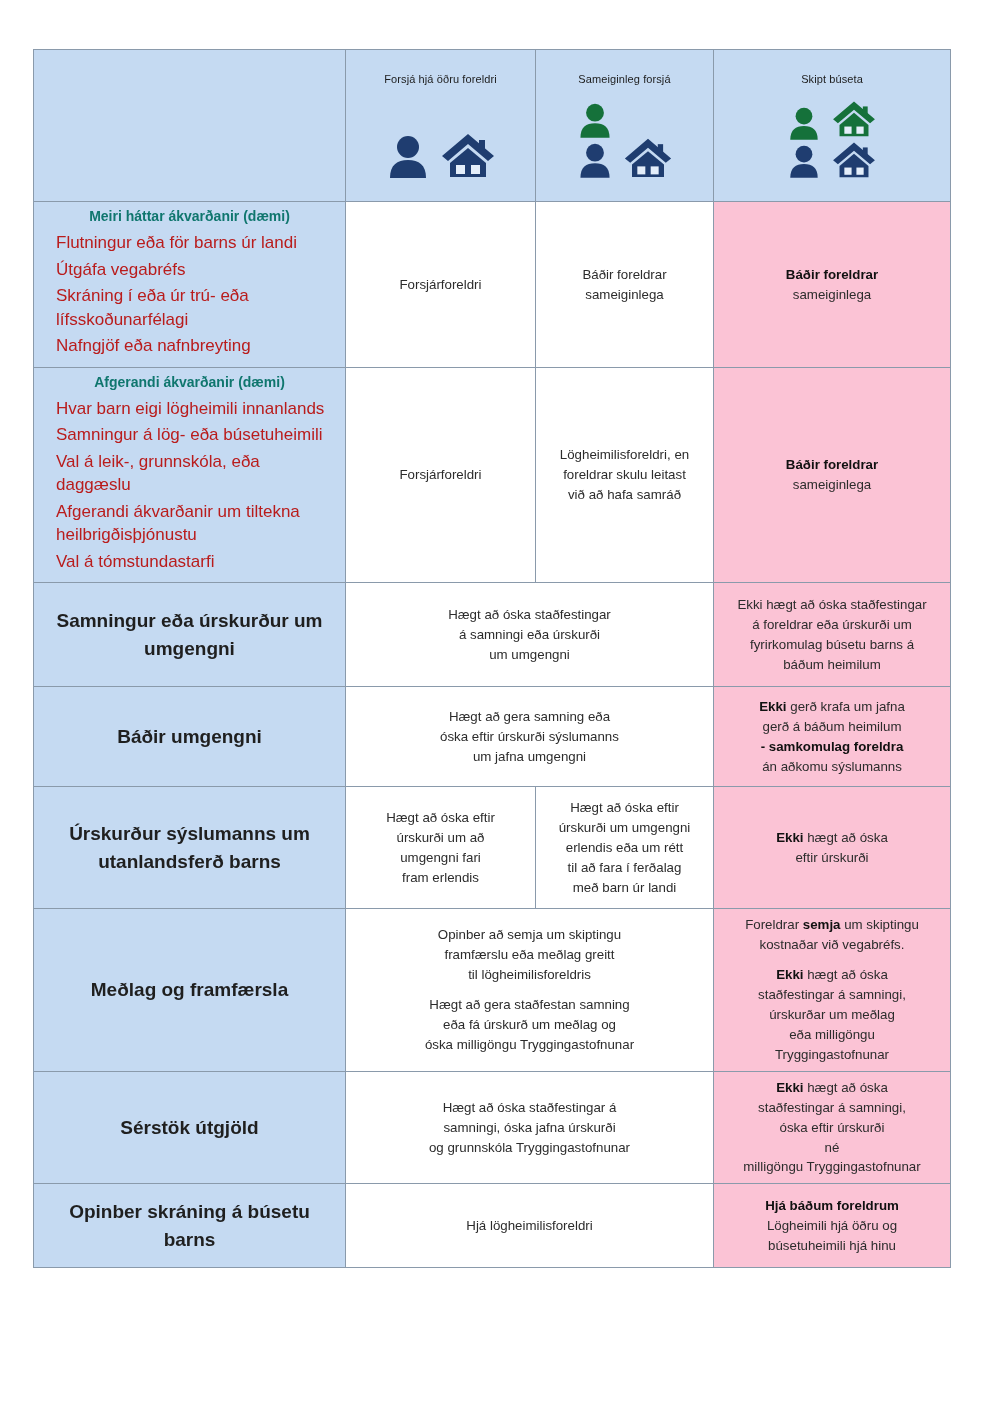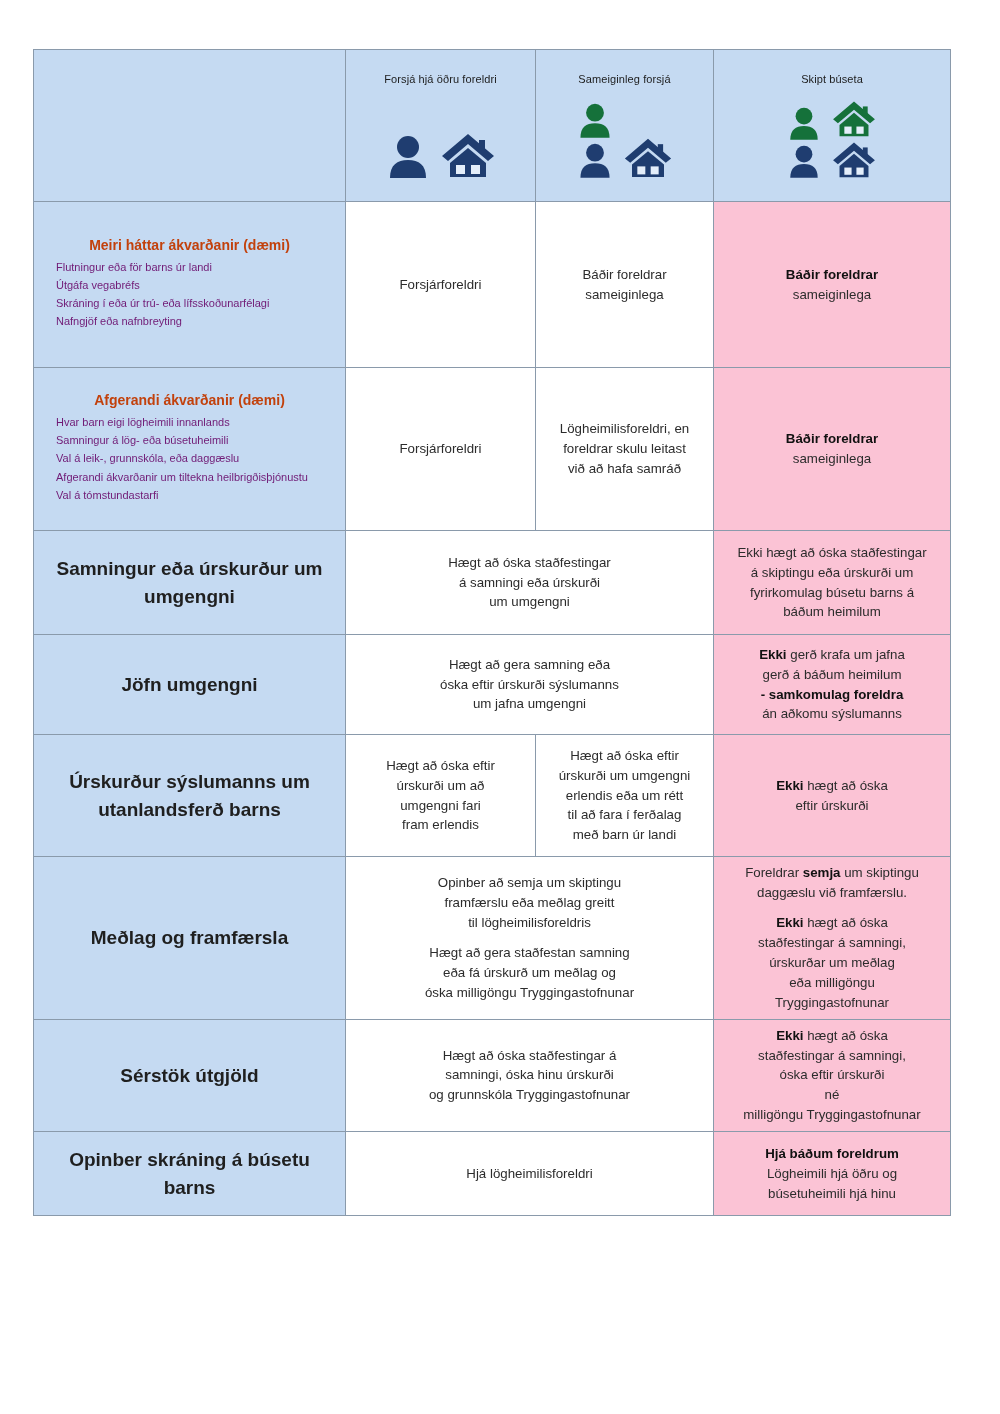--- a/index.html
+++ b/index.html
@@ -70,33 +70,33 @@
 
   
   td.label {
     background: #c5daf2;
     text-align: center;
     font-size: 13.5px;
   }
   td.label .lbl-strong {
     font-weight: bold;
     font-size: 14px;
-    color: #c2410c;
+    color: #0f766e;
     display: block;
     margin-bottom: 7px;
   }
   td.label ul {
     list-style: none;
     margin: 0; padding: 0;
     text-align: left;
     padding-left: 14px;
   }
   td.label ul li {
-    font-size: 11px;
-    color: #701a75;
+    font-size: 17px;
+    color: #b91c1c;
     line-height: 1.38;
     margin-bottom: 3px;
   }
   td.label .plain {
     font-size: 19px;
     color: #1f1f1f;
     line-height: 1.45;
     margin-top: 41px;
   }
 
@@ -267,29 +267,29 @@
       <td class="label" style="height:104px">
         <span class="plain b">Samningur eða úrskurður um umgengni</span>
       </td>
       <td class="white" colspan="2">
         <span>Hægt að óska staðfestingar</span><br>
         <span>á samningi eða úrskurði</span><br>
         <span>um umgengni</span>
       </td>
       <td class="pink">
         <span>Ekki hægt að óska staðfestingar</span><br>
-        <span>á skiptingu eða úrskurði um</span><br>
+        <span>á foreldrar eða úrskurði um</span><br>
         <span>fyrirkomulag búsetu barns á</span><br>
         <span>báðum heimilum</span>
       </td>
     </tr>
 
     <tr>
       <td class="label" style="height:100px">
-        <span class="plain b">Jöfn umgengni</span>
+        <span class="plain b">Báðir umgengni</span>
       </td>
       <td class="white" colspan="2">
         <span>Hægt að gera samning eða</span><br>
         <span>óska eftir úrskurði sýslumanns</span><br>
         <span>um jafna umgengni</span>
       </td>
       <td class="pink">
         <span class="b">Ekki</span><span> gerð krafa um jafna</span><br>
         <span>gerð á báðum heimilum</span><br>
         <span class="b">- samkomulag foreldra</span><br>
@@ -333,39 +333,39 @@
         </p>
         <p>
           <span>Hægt að gera staðfestan samning</span><br>
           <span>eða fá úrskurð um meðlag og</span><br>
           <span>óska milligöngu Tryggingastofnunar</span>
         </p>
       </td>
       <td class="pink">
         <p>
           <span>Foreldrar </span><span class="b">semja</span><span> um skiptingu</span><br>
-          <span>daggæslu við framfærslu.</span>
+          <span>kostnaðar við vegabréfs.</span>
         </p>
         <p>
           <span class="b">Ekki</span><span> hægt að óska</span><br>
           <span>staðfestingar á samningi,</span><br>
           <span>úrskurðar um meðlag</span><br>
           <span>eða milligöngu</span><br>
           <span>Tryggingastofnunar</span>
         </p>
       </td>
     </tr>
 
     <tr>
       <td class="label" style="height:102px">
         <span class="plain b">Sérstök útgjöld</span>
       </td>
       <td class="white" colspan="2">
         <span>Hægt að óska staðfestingar á</span><br>
-        <span>samningi, óska hinu úrskurði</span><br>
+        <span>samningi, óska jafna úrskurði</span><br>
         <span>og grunnskóla Tryggingastofnunar</span>
       </td>
       <td class="pink">
         <span class="b">Ekki</span><span> hægt að óska</span><br>
         <span>staðfestingar á samningi,</span><br>
         <span>óska eftir úrskurði</span><br>
         <span>né</span><br>
         <span>milligöngu Tryggingastofnunar</span>
       </td>
     </tr>

